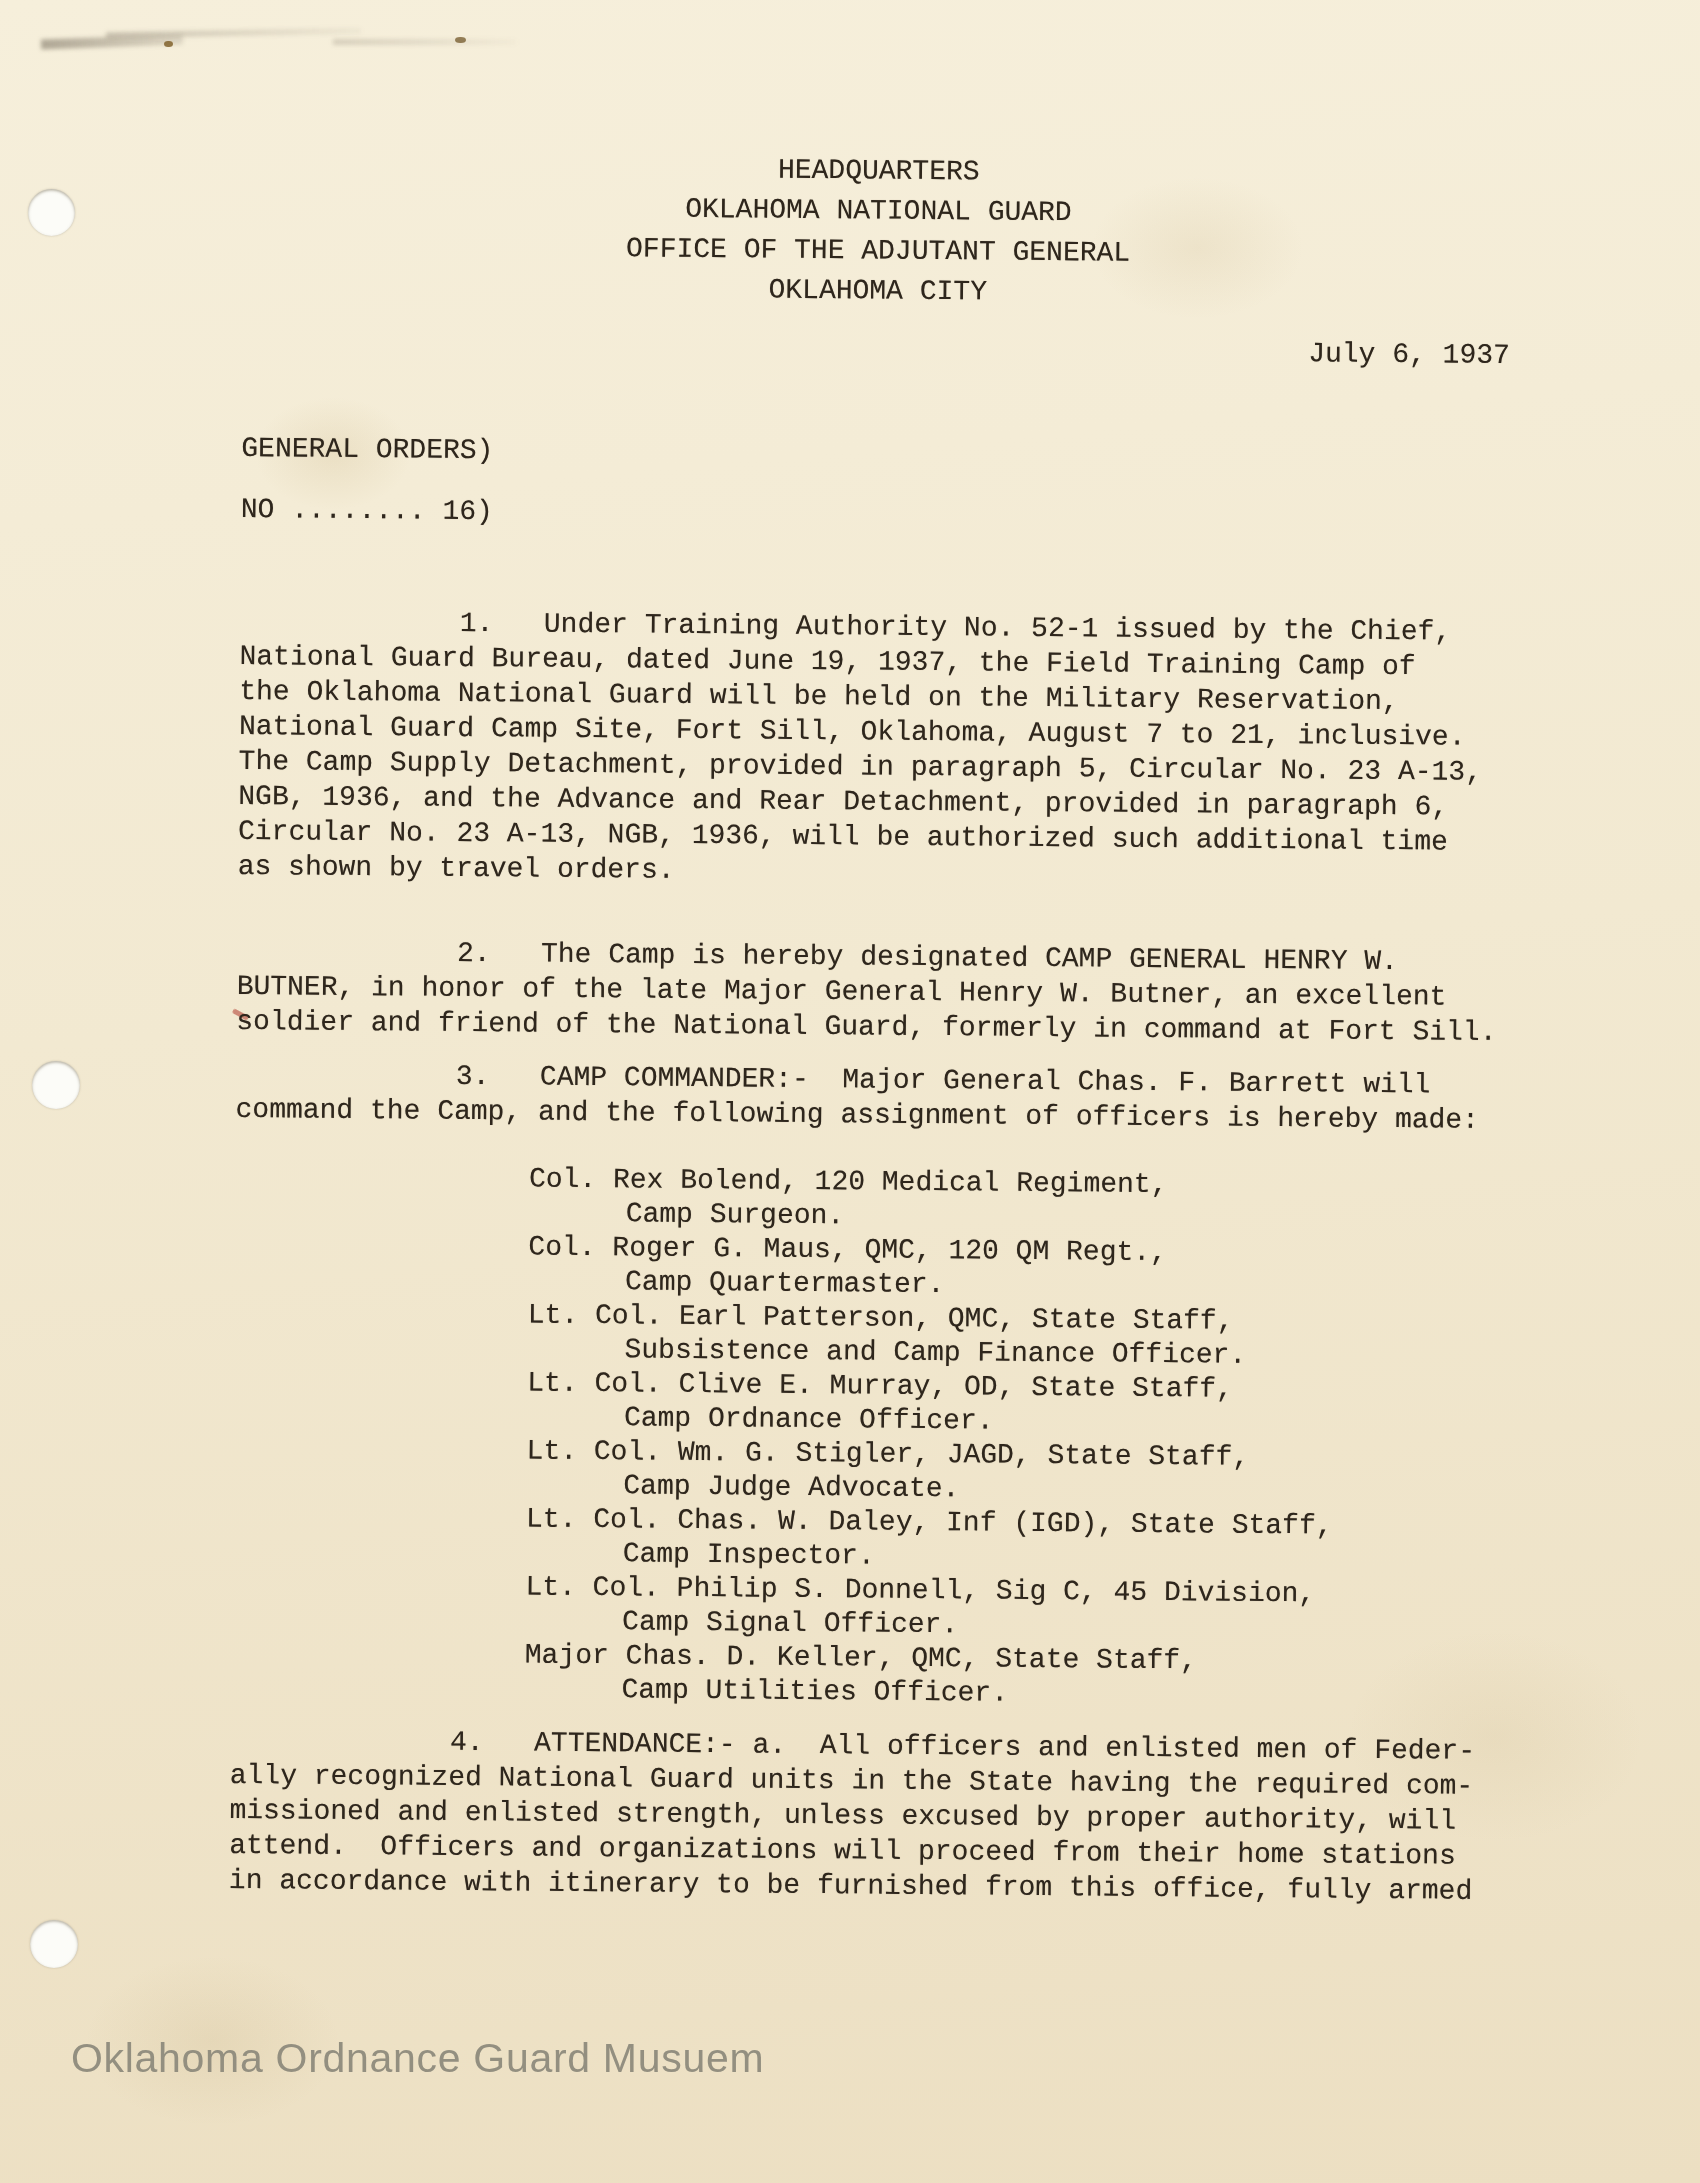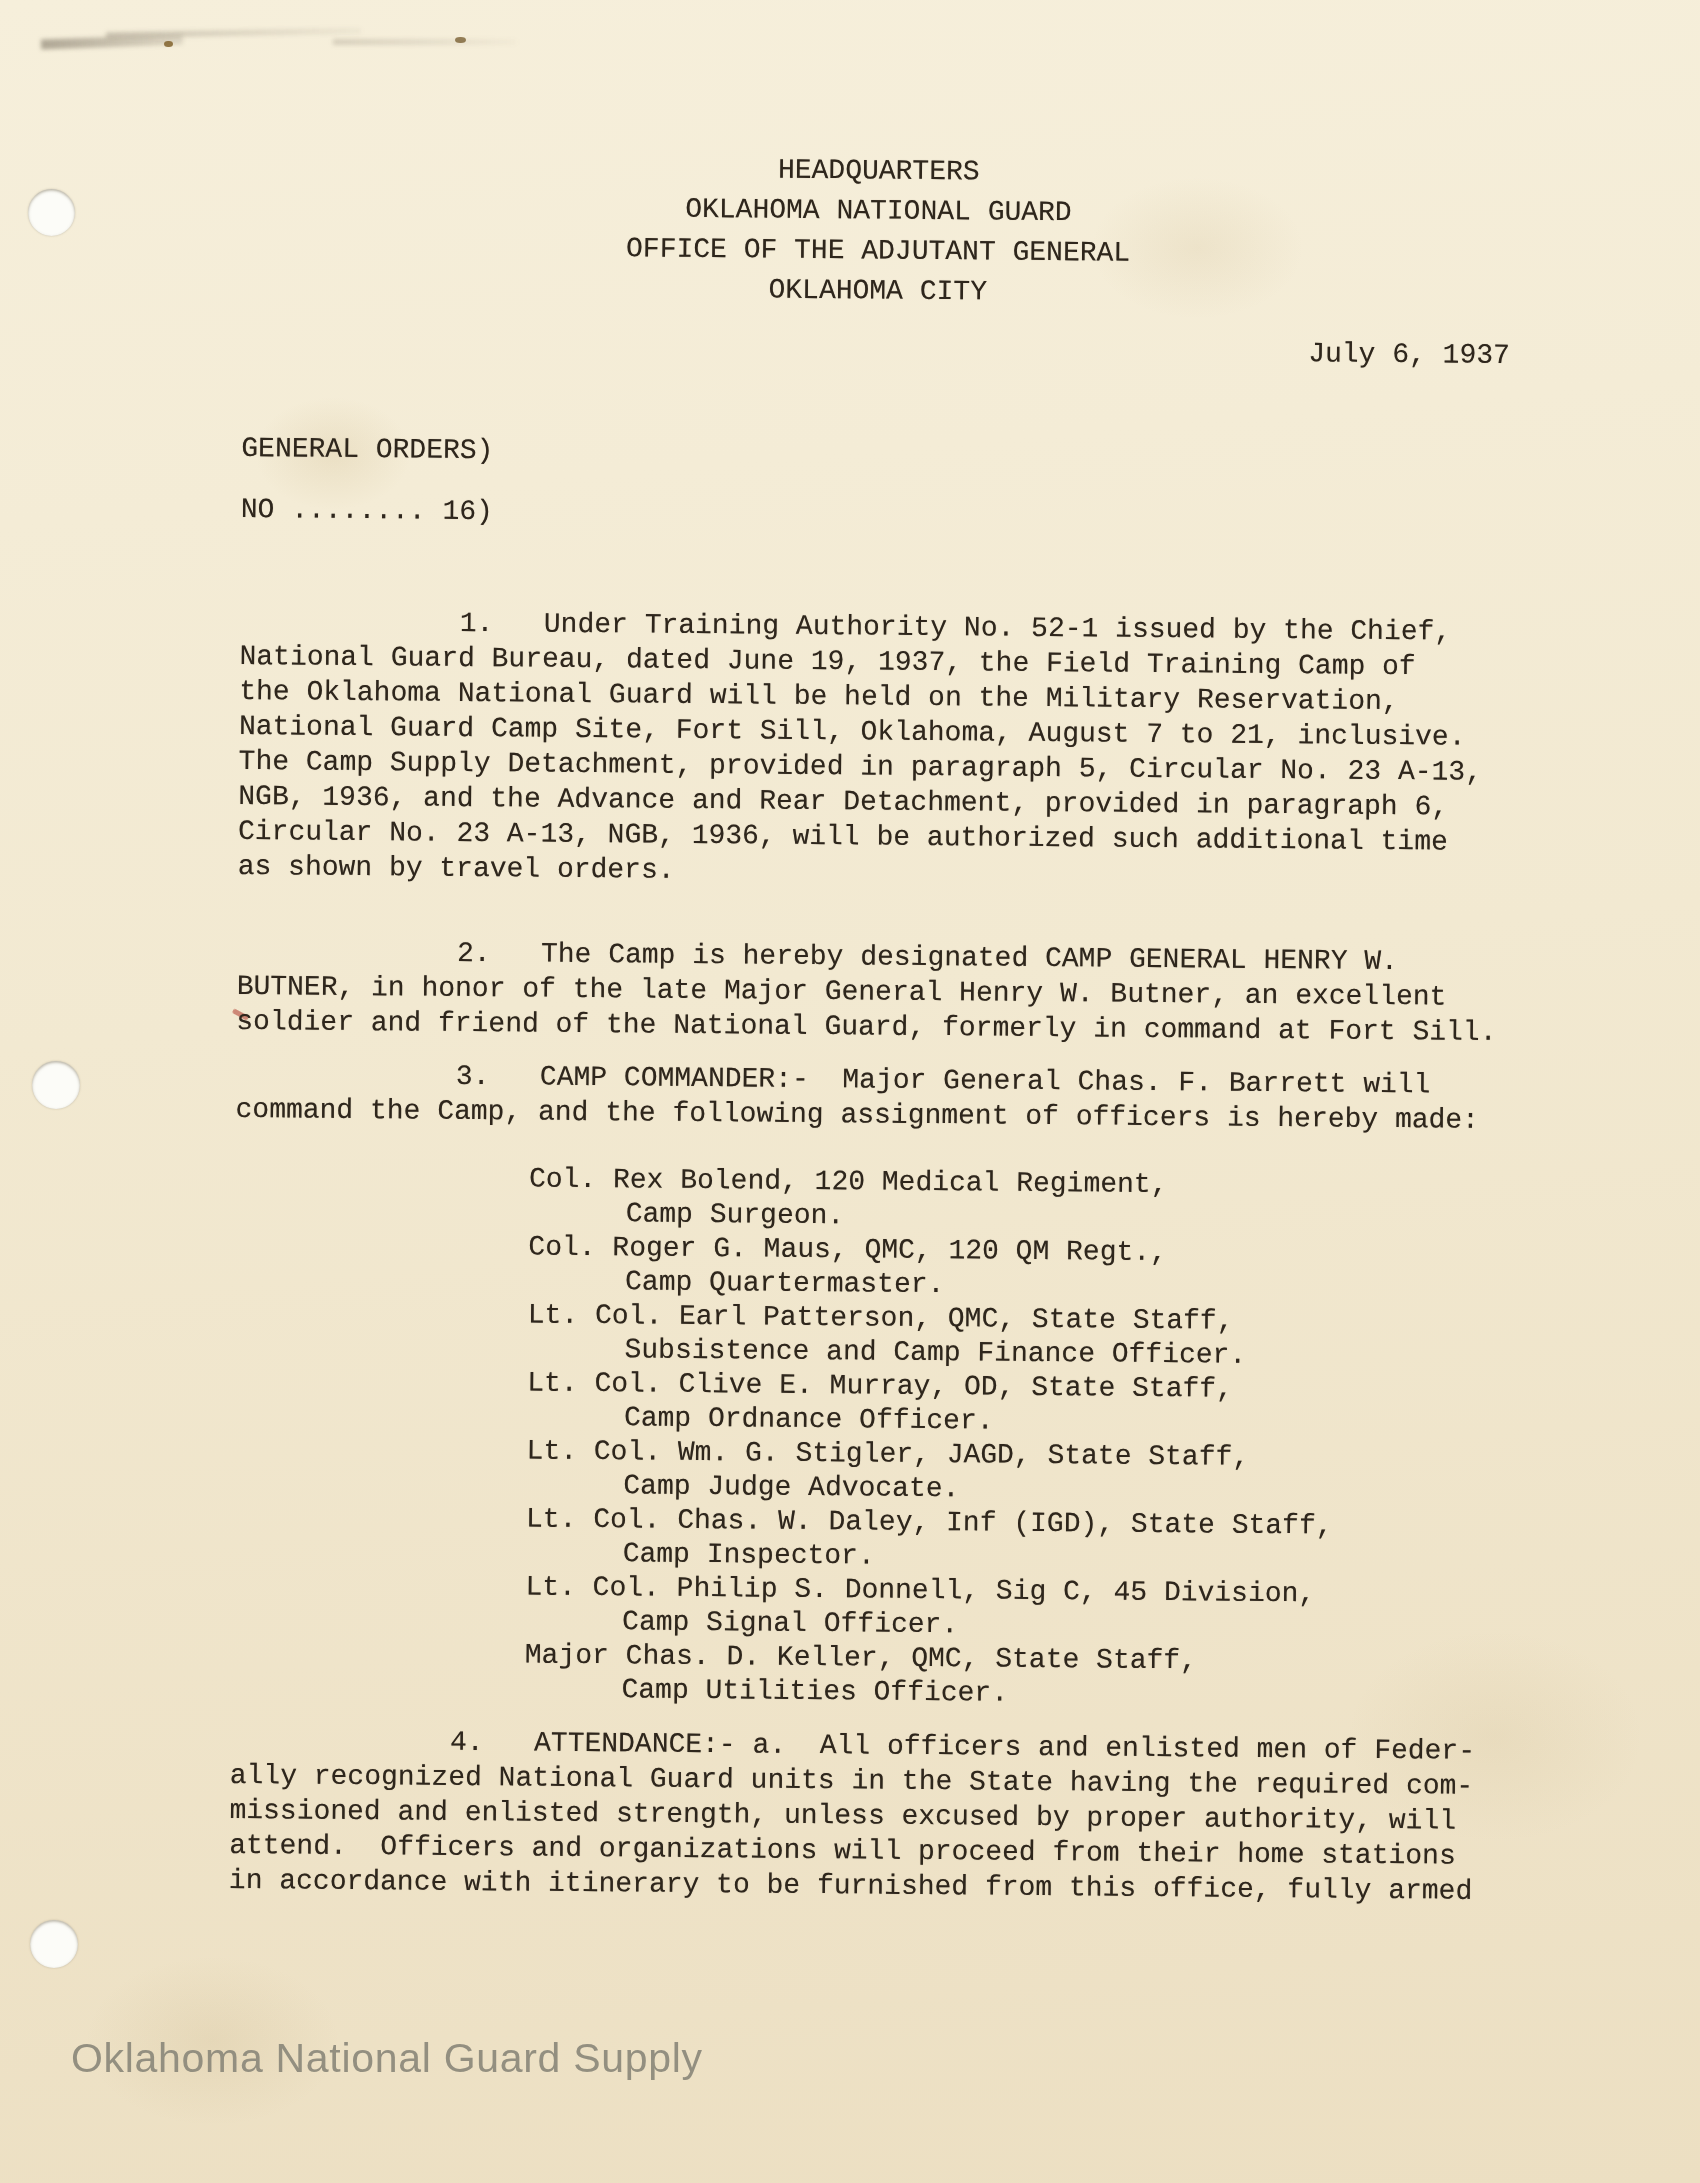--- a/index.html
+++ b/index.html
@@ -150,16 +150,16 @@
     <div class="para para-4">
       <div class="line first-indent">4.   ATTENDANCE:- a.  All officers and enlisted men of Feder-</div>
       <div class="line">ally recognized National Guard units in the State having the required com-</div>
       <div class="line">missioned and enlisted strength, unless excused by proper authority, will</div>
       <div class="line">attend.  Officers and organizations will proceed from their home stations</div>
       <div class="line">in accordance with itinerary to be furnished from this office, fully armed</div>
     </div>
 
   </div>
 
-  <div class="watermark">Oklahoma National Guard Supply</div>
+  <div class="watermark">Oklahoma Ordnance Guard Musuem</div>
 
 </div>
 
 
 </body></html>

